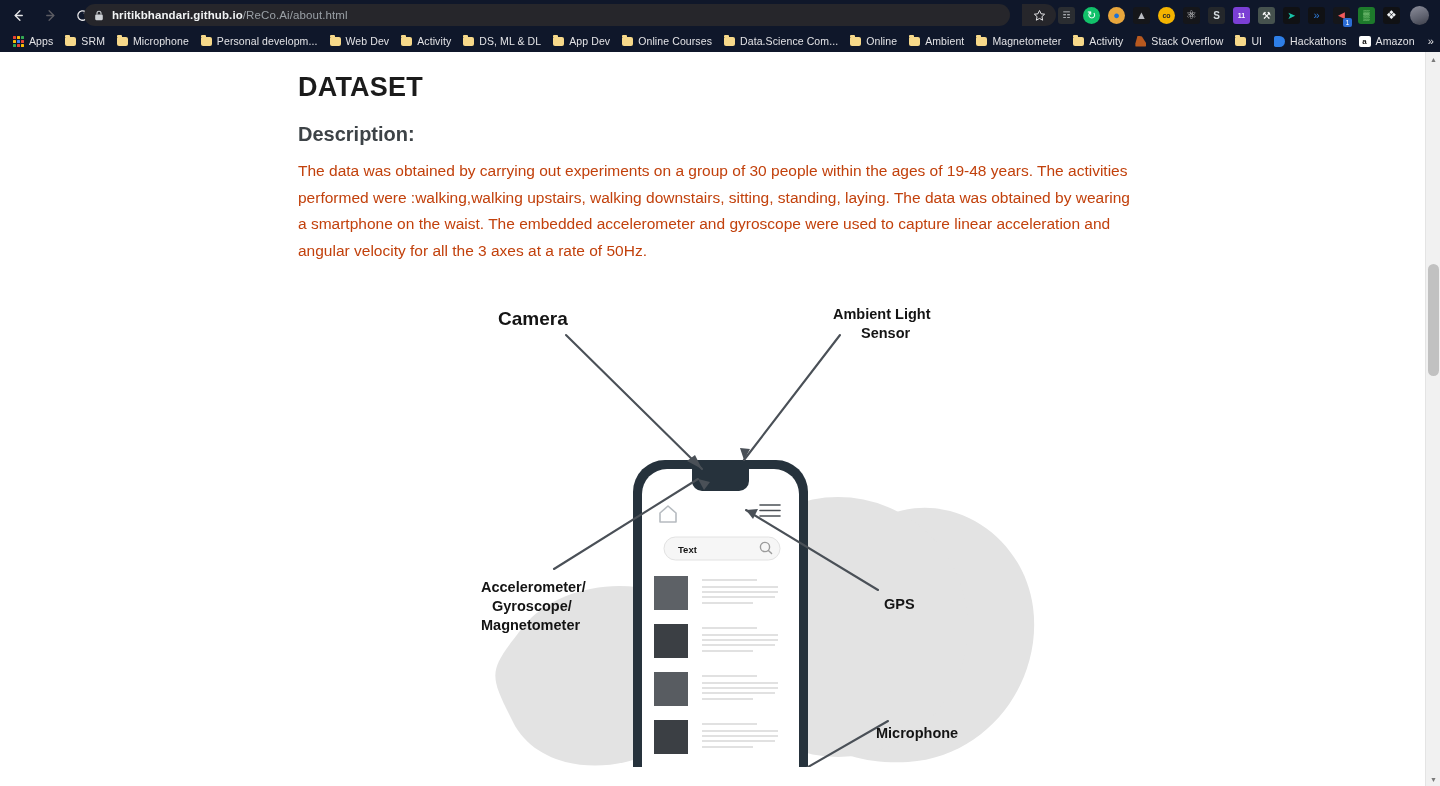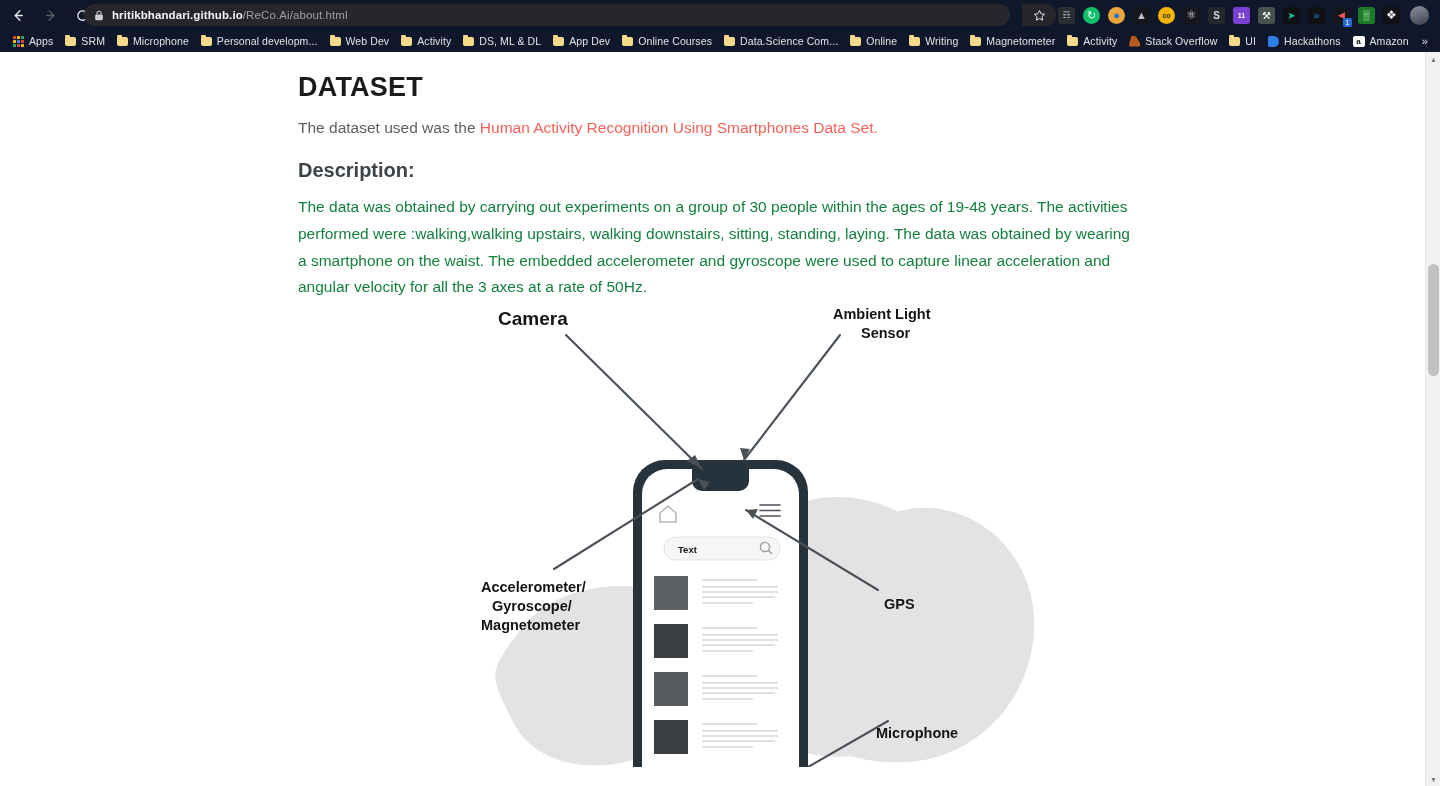--- a/index.html
+++ b/index.html
@@ -198,21 +198,21 @@
     margin: 0 0 6px 0; line-height: 1.45;
   }
   p.lead a.dataset-link {
     color: #f1635a; text-decoration: none;
   }
   h2#description-title {
     font-size: 20px; font-weight: bold;
     color: #3d4347; margin: 20px 0 12px 0;
   }
   p#description-body {
-    font-size: 15.5px; color: #15803d;
+    font-size: 15.5px; color: #c2410c;
     line-height: 1.72; margin: 0;
     width: 832px;
   }
 
   
   #illustration {
     position: absolute; left: 298px; top: 245px;
     width: 845px; height: 470px;
   }
   #illustration svg { display: block; }
@@ -360,21 +360,21 @@
     <div class="bm">
       <span class="bm-folder"></span>
       <span class="bm-label">Data.Science Com...</span>
     </div>
     <div class="bm">
       <span class="bm-folder"></span>
       <span class="bm-label">Online</span>
     </div>
     <div class="bm">
       <span class="bm-folder"></span>
-      <span class="bm-label">Writing</span>
+      <span class="bm-label">Ambient</span>
     </div>
     <div class="bm">
       <span class="bm-folder"></span>
       <span class="bm-label">Magnetometer</span>
     </div>
     <div class="bm">
       <span class="bm-folder"></span>
       <span class="bm-label">Activity</span>
     </div>
     <div class="bm">
@@ -397,21 +397,20 @@
     <div id="bm-overflow">»</div>
 
   </div>
 </div>
 
 <div id="page">
 
   <div id="content">
     <h1 id="dataset-title">DATASET</h1>
 
-    <p class="lead"><span>The dataset used was the </span><a class="dataset-link" href="#">Human Activity Recognition Using Smartphones Data Set.</a></p>
 
     <h2 id="description-title">Description:</h2>
     <p id="description-body">The data was obtained by carrying out experiments on a group of 30 people within the ages of 19-48 years. The activities performed were :walking,walking upstairs, walking downstairs, sitting, standing, laying. The data was obtained by wearing a smartphone on the waist. The embedded accelerometer and gyroscope were used to capture linear acceleration and angular velocity for all the 3 axes at a rate of 50Hz.</p>
   </div>
 
   <div id="illustration">
     <svg width="845" height="470" viewBox="0 0 845 470">
 
       <path d="M575 225c70-40 150 10 160 85s-45 150-125 155-150-45-150-120 45-80 115-120z" fill="#e3e3e3"></path>
       <circle cx="540" cy="330" r="130" fill="#e3e3e3"></circle>

